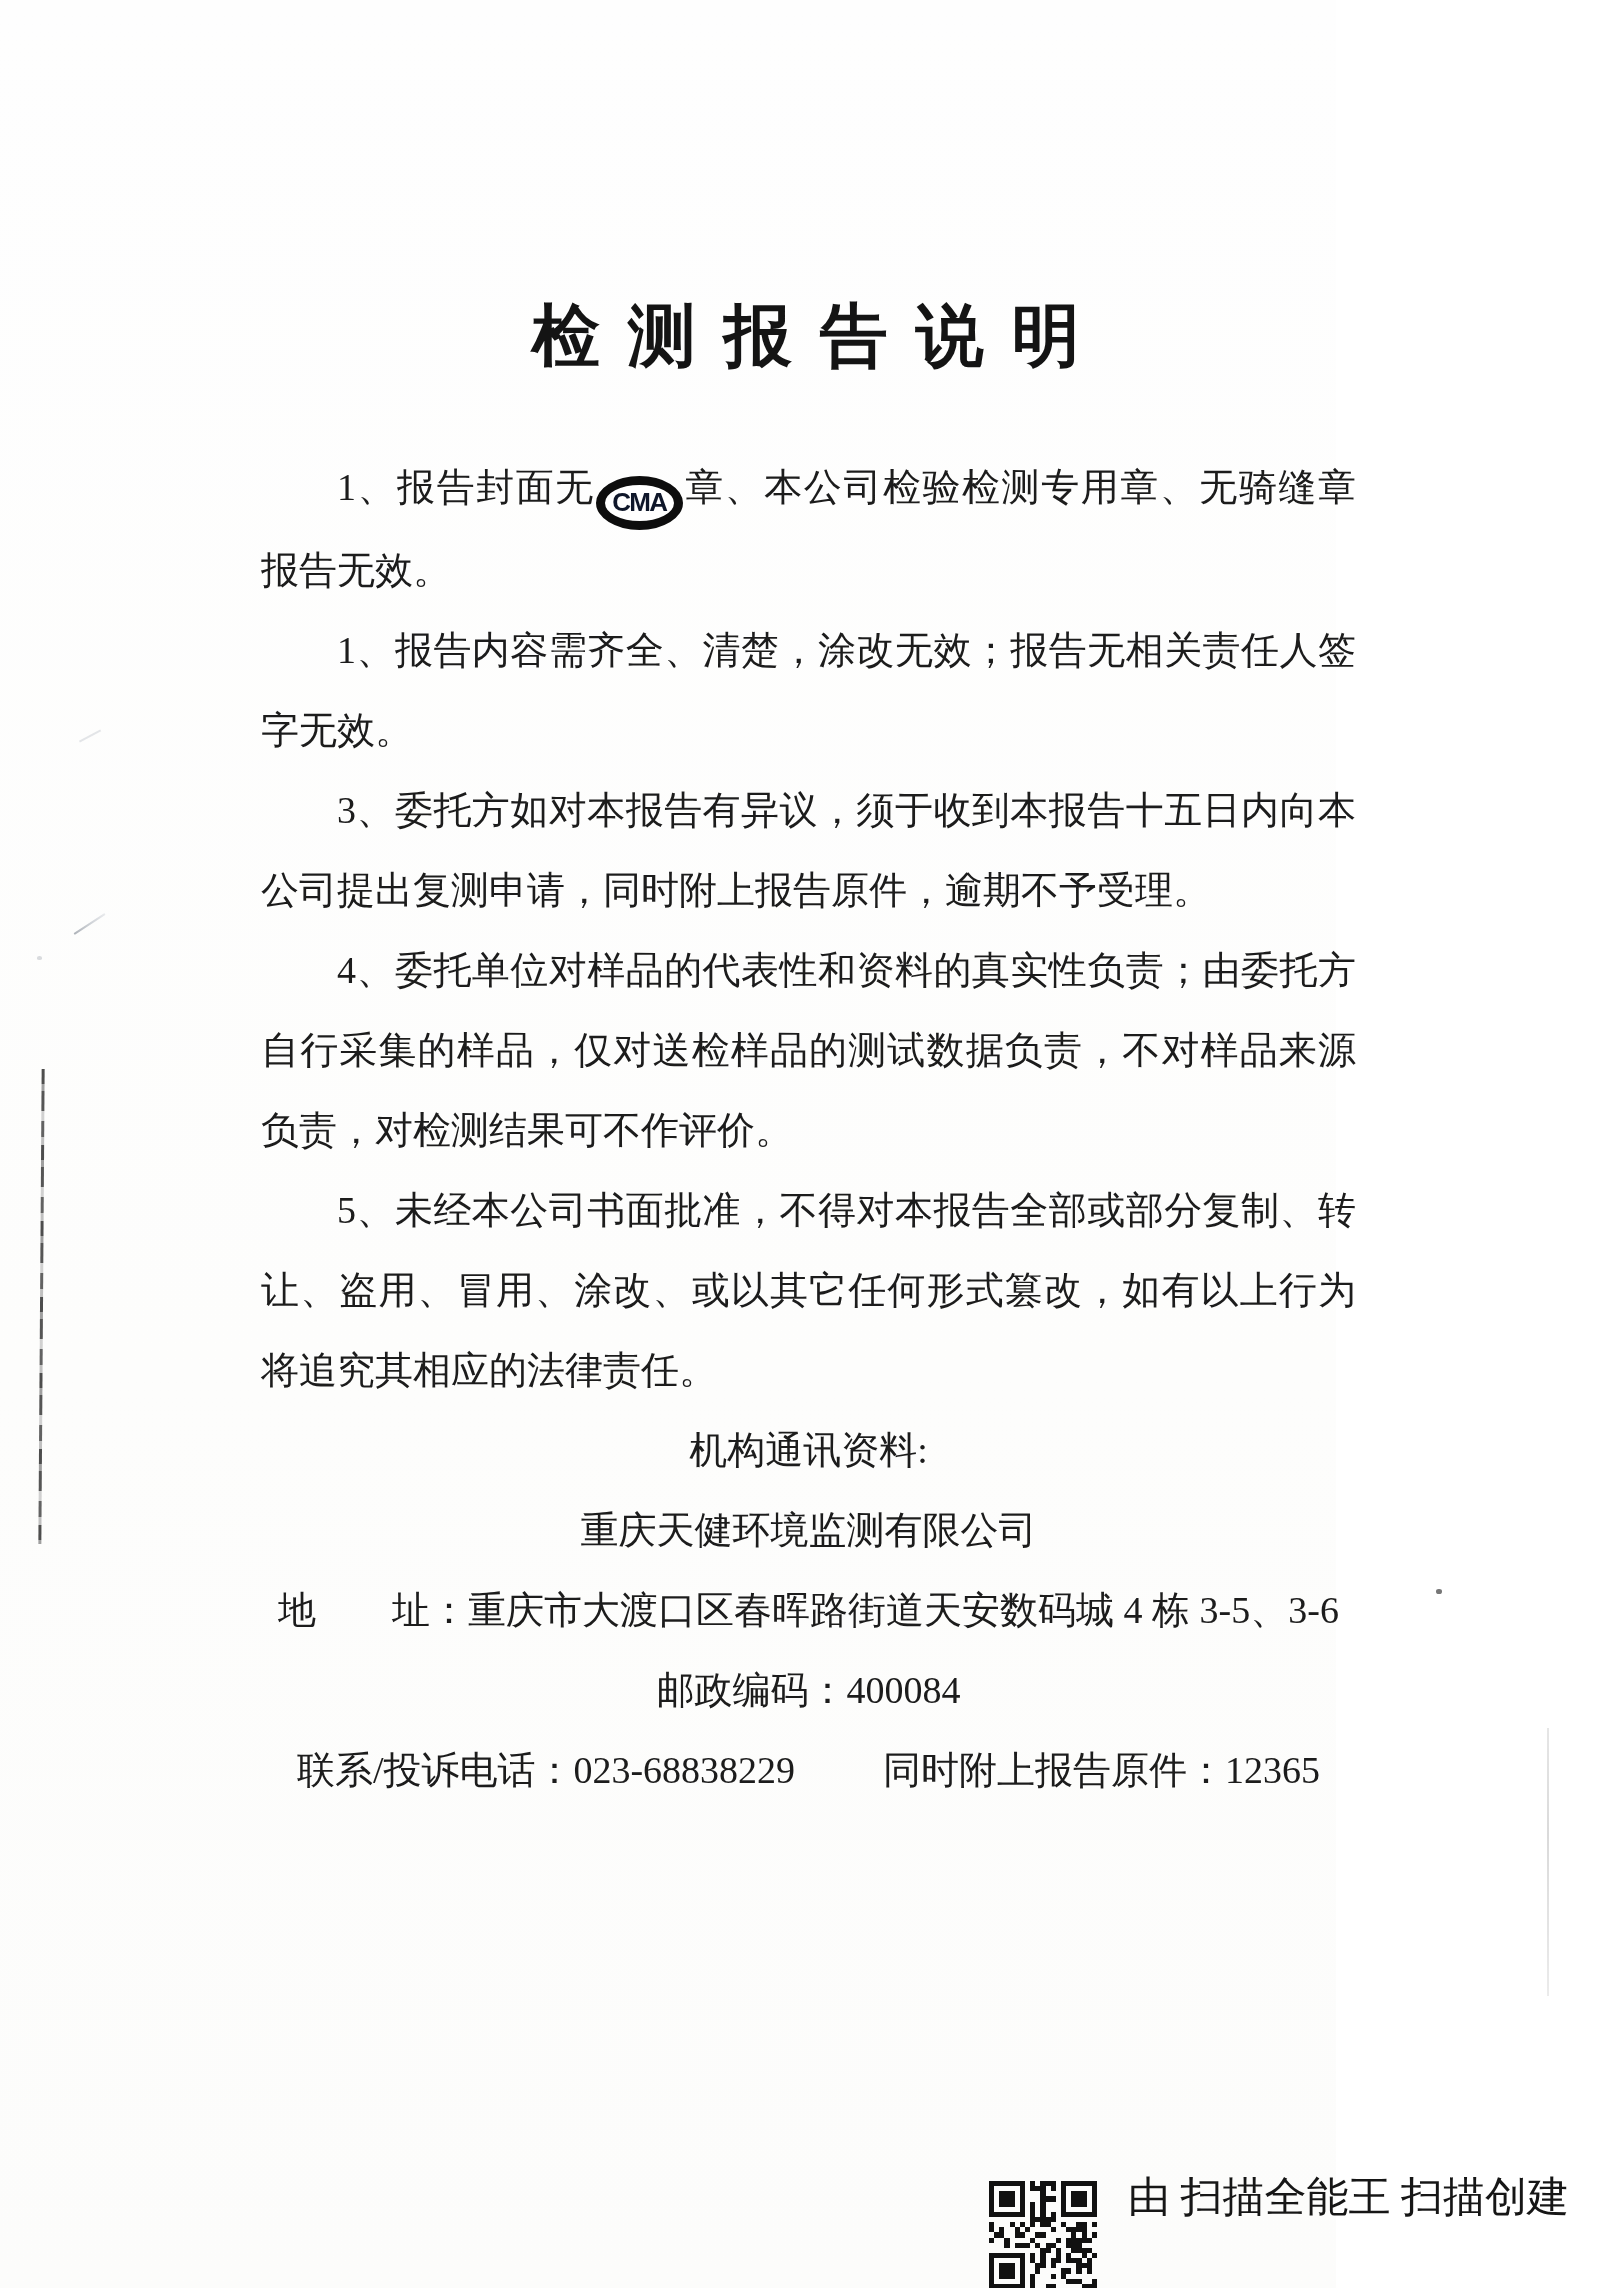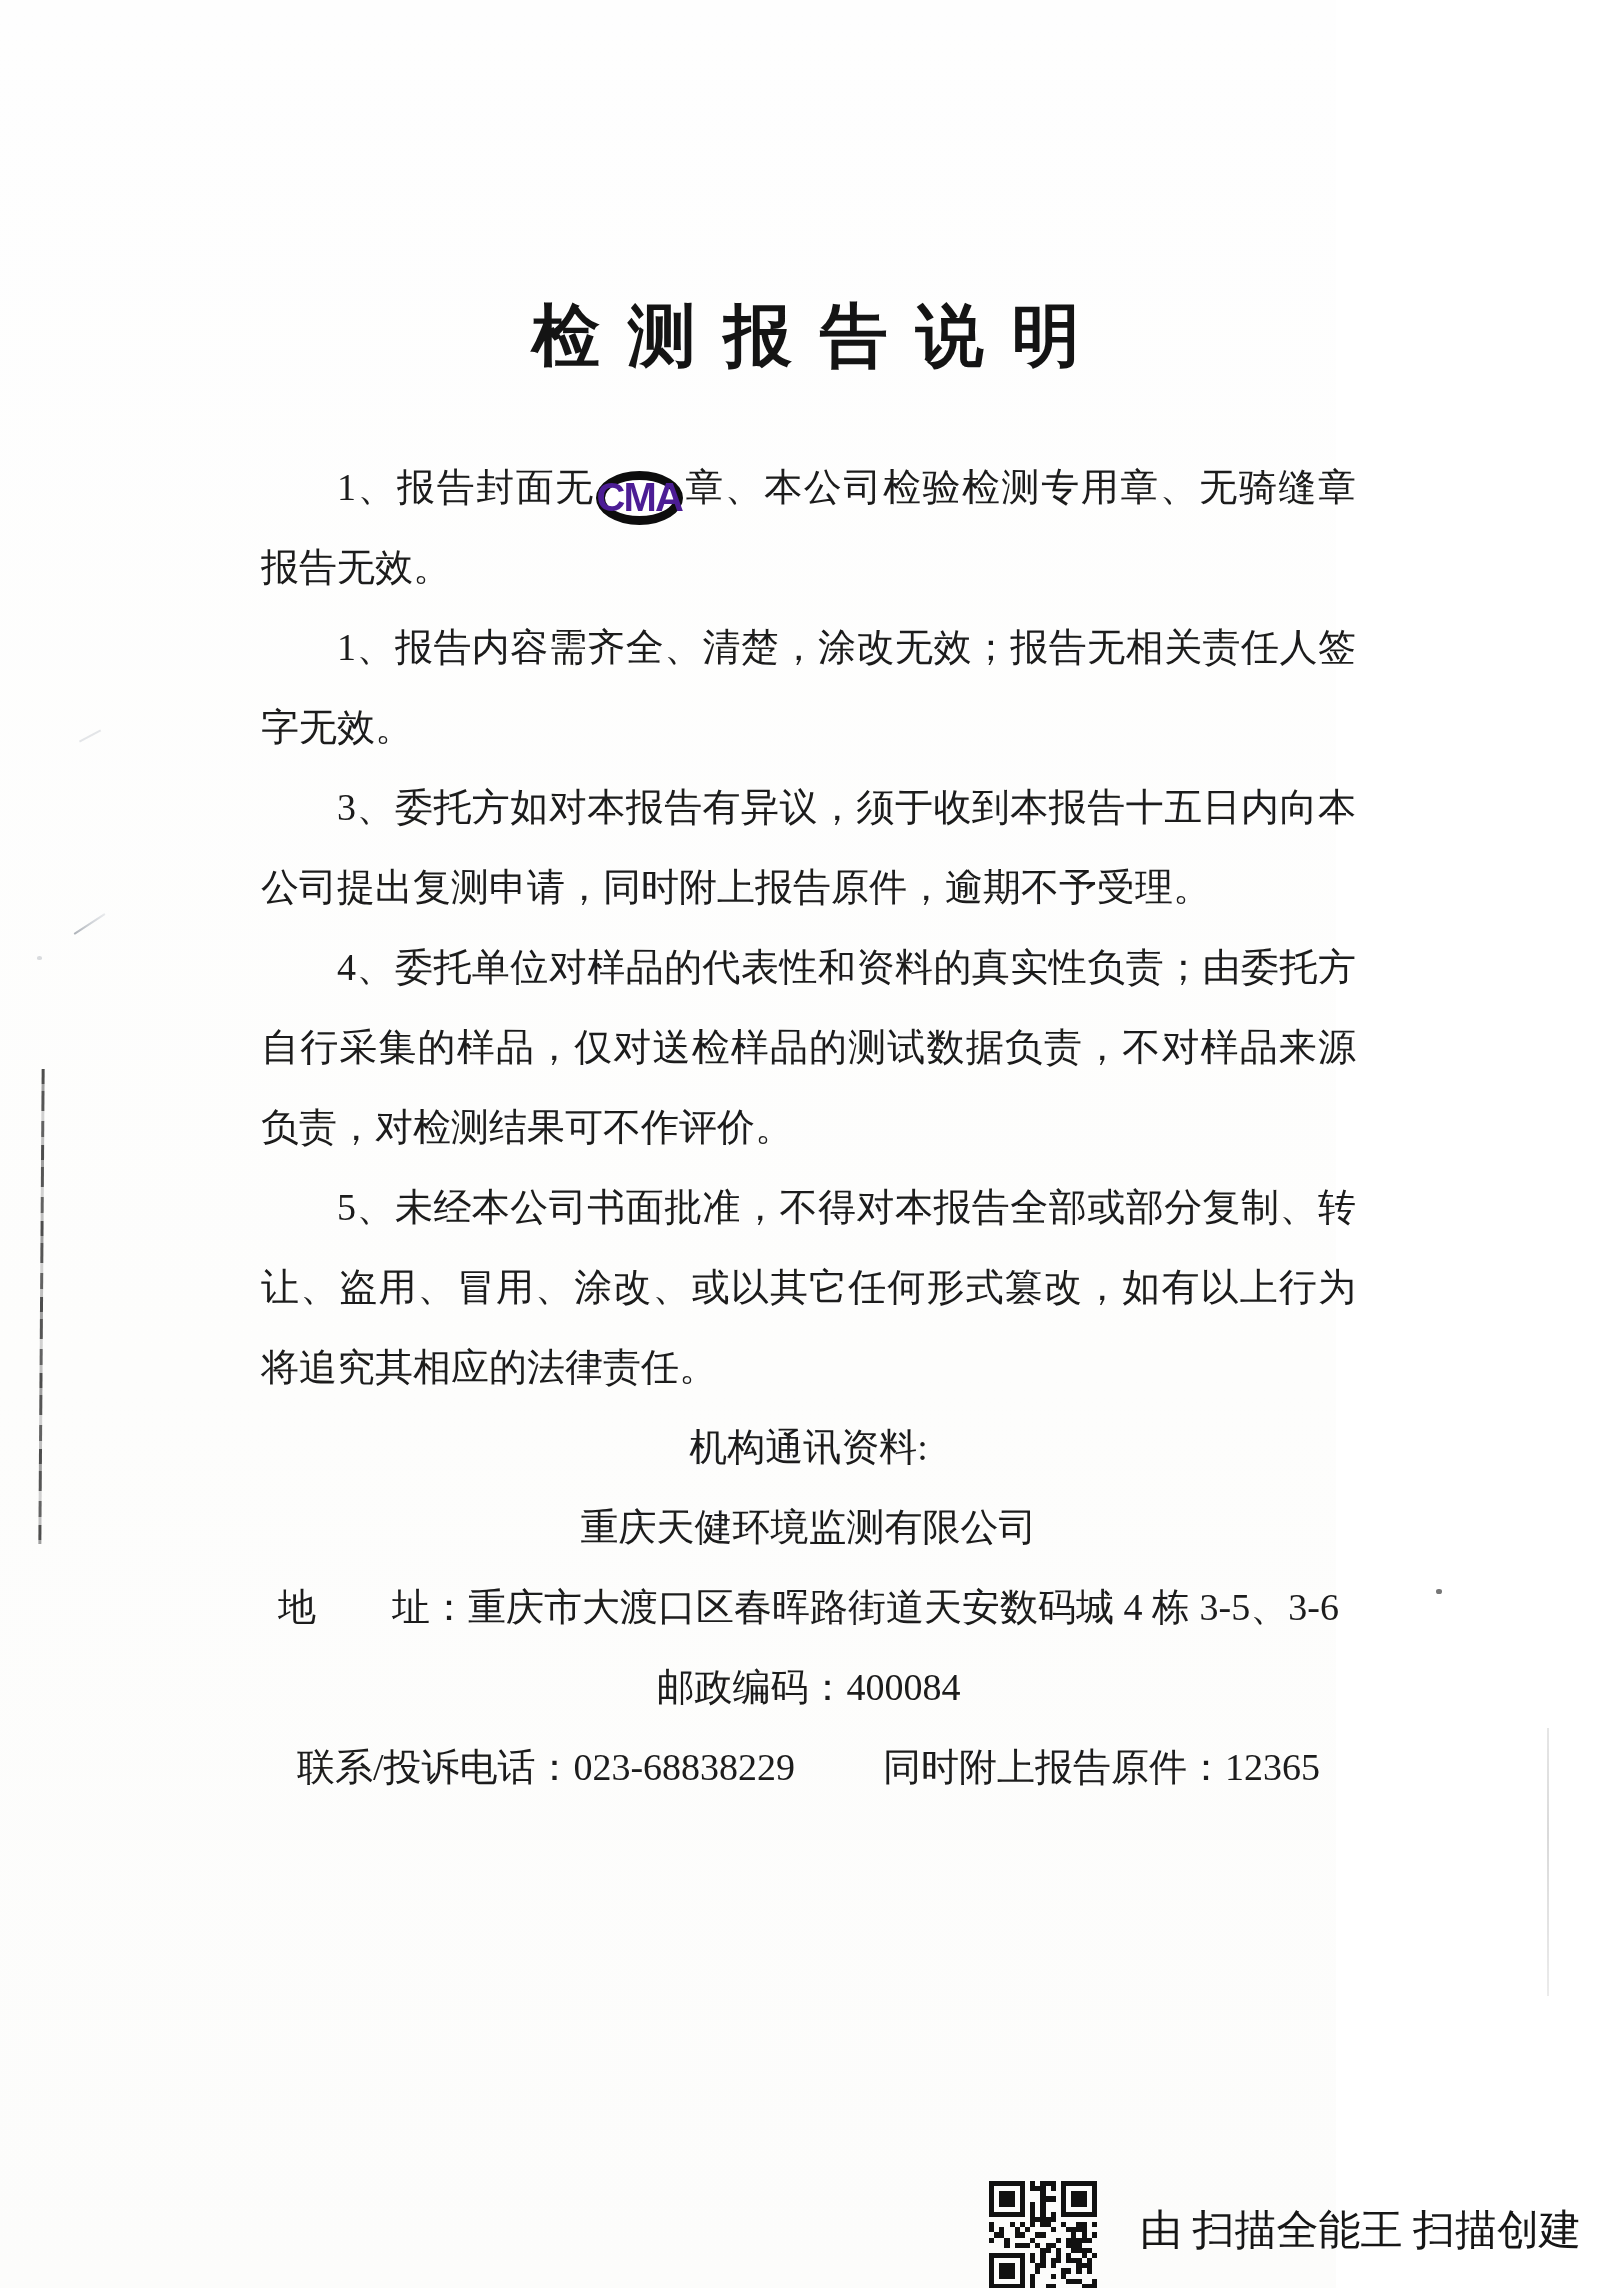--- a/index.html
+++ b/index.html
@@ -47,33 +47,32 @@
     border:9.2px solid #0d0d0d;
     border-radius:50%;
     vertical-align:-12px;
     margin:0 0.9px;
     background:#fff;
     text-indent:0;
   }
   .cma-logo .cma-text{
     font-family:"Liberation Sans","DejaVu Sans",sans-serif;
     font-weight:800;
-    font-size:40px;
+    font-size:26px;
     letter-spacing:-1.8px;
     line-height:1;
-    color:#4c1d95;
+    color:#0f172a;
     transform:translateY(-0.9px);
   }
   .hotline-group{ display:inline-block; margin-left:88px; }
   .footer{
     position:absolute;
     left:989px;top:2181px;
     display:flex;
-    align-items:center;
-    gap:12px;
+    align-items:flex-start;
   }
   .qr{
     width:108px;height:108px;
     display:block;
   }
   .scan-attribution{
     margin-left:31px;
     font-size:42px;
     color:#161616;
     white-space:nowrap;

